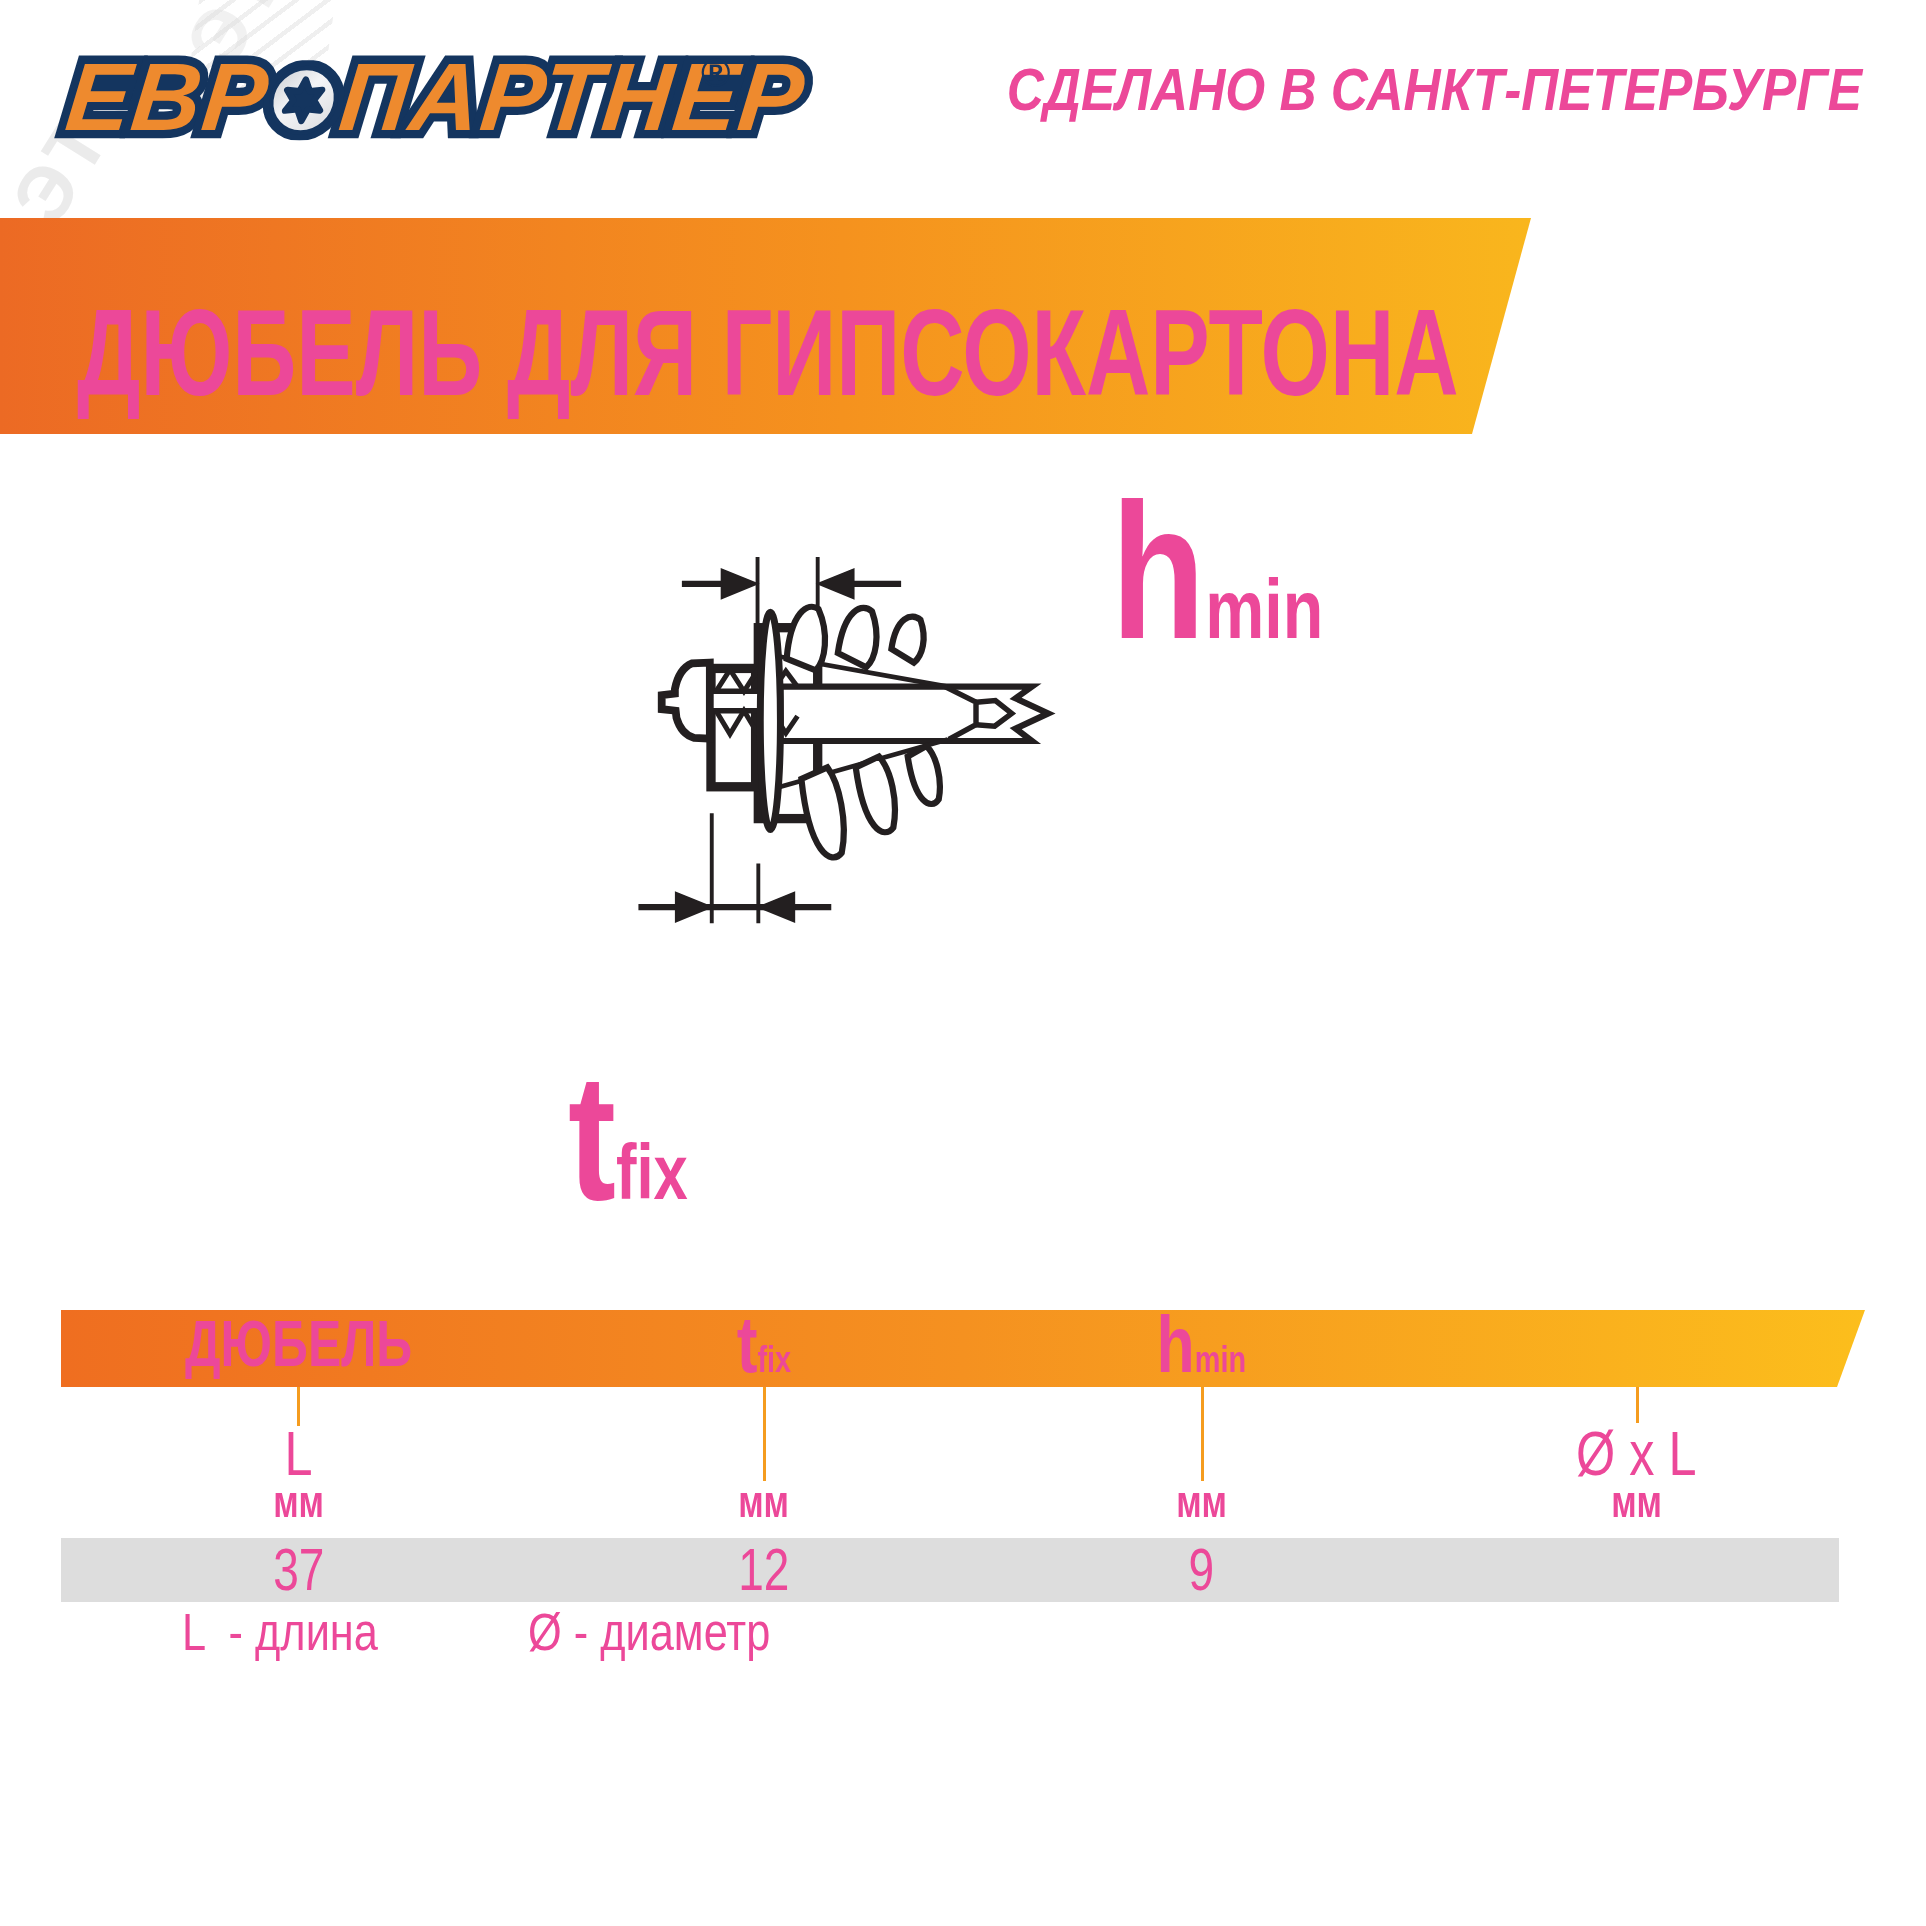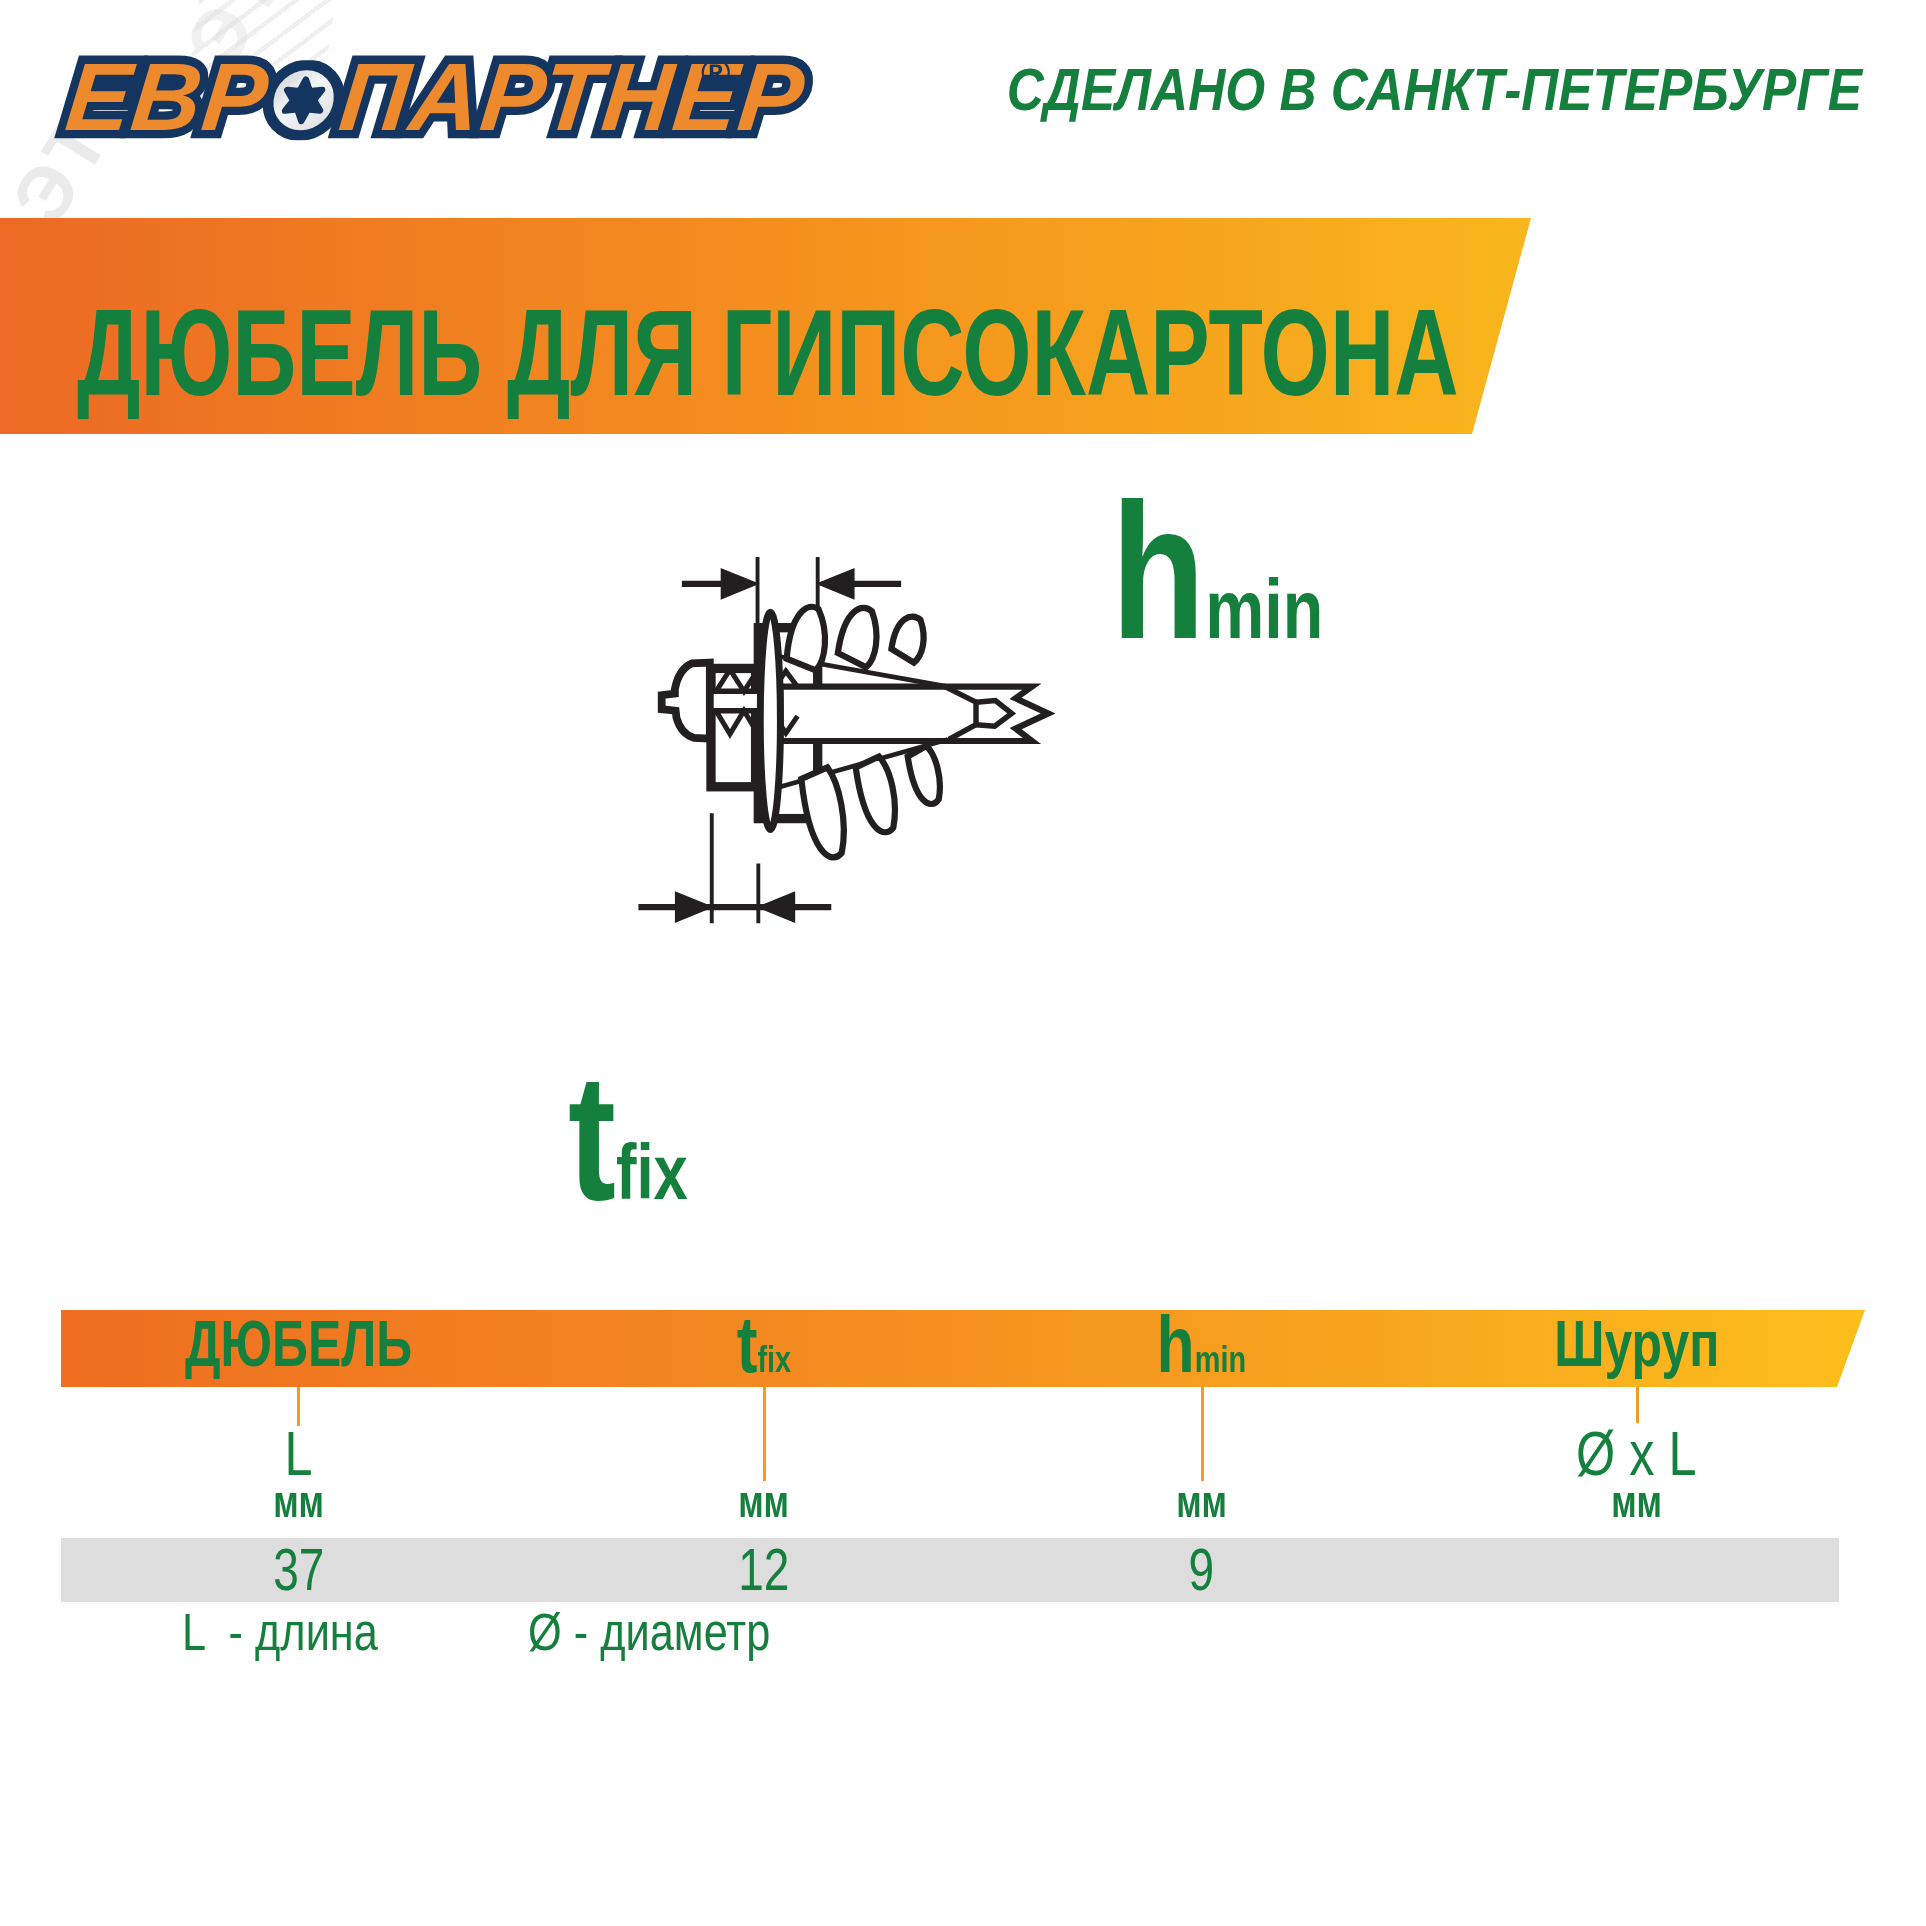--- a/index.html
+++ b/index.html
@@ -1,19 +1,19 @@
 <!DOCTYPE html>
 <html style="font-size:10.3px"><head>
 <meta charset="utf-8">
 <style>
   html,body{margin:0;padding:0;background:#ffffff;}
   #page{position:relative;width:1926px;height:1926px;background:#ffffff;overflow:hidden;
         font-family:"Liberation Sans", sans-serif;color:#16345E;}
   .abs{position:absolute;}
-  .navy{color:#15803d;}
+  .navy{color:#ec4899;}
   
   .cxl{display:inline-block;transform:scaleX(.78);transform-origin:0 50%;}
   .cxc{display:inline-block;transform:scaleX(.78);transform-origin:50% 50%;}
   .cxr{display:inline-block;transform:scaleX(.87);transform-origin:100% 50%;}
   .pre{white-space:pre;}
 
   
   .wm{position:absolute;font-weight:700;font-size:77px;color:#D8D8D8;opacity:.5;
       transform:rotate(-58deg);letter-spacing:3.9px;}
   .wm-hatch{position:absolute;left:193px;top:-19px;width:135px;height:135px;opacity:.45;
@@ -170,23 +170,20 @@
 
   <div class="hcell navy" style="left:74px;">
     <span class="cxc">ДЮБЕЛЬ</span>
   </div>
   <div class="hcell navy" style="left:539px;">
     <span class="cxc"><span class="main">t</span><span class="sub">fix</span></span>
   </div>
   <div class="hcell navy" style="left:977px;">
     <span class="cxc"><span class="main">h</span><span class="sub">min</span></span>
   </div>
-  <div class="hcell navy" style="left:1412px;">
-    <span class="cxc">Шуруп</span>
-  </div>
 
   <div class="connector" style="left:297px;top:1387px;height:39px;"></div>
   <div class="connector" style="left:763px;top:1387px;height:94px;"></div>
   <div class="connector" style="left:1201px;top:1387px;height:94px;"></div>
   <div class="connector" style="left:1636px;top:1387px;height:36px;"></div>
 
   <div class="subrow1 navy" style="left:74px;">
     <span class="cxc" style="transform:scaleX(.8);">L</span>
   </div>
   <div class="subrow1 navy" style="left:1412px;">

